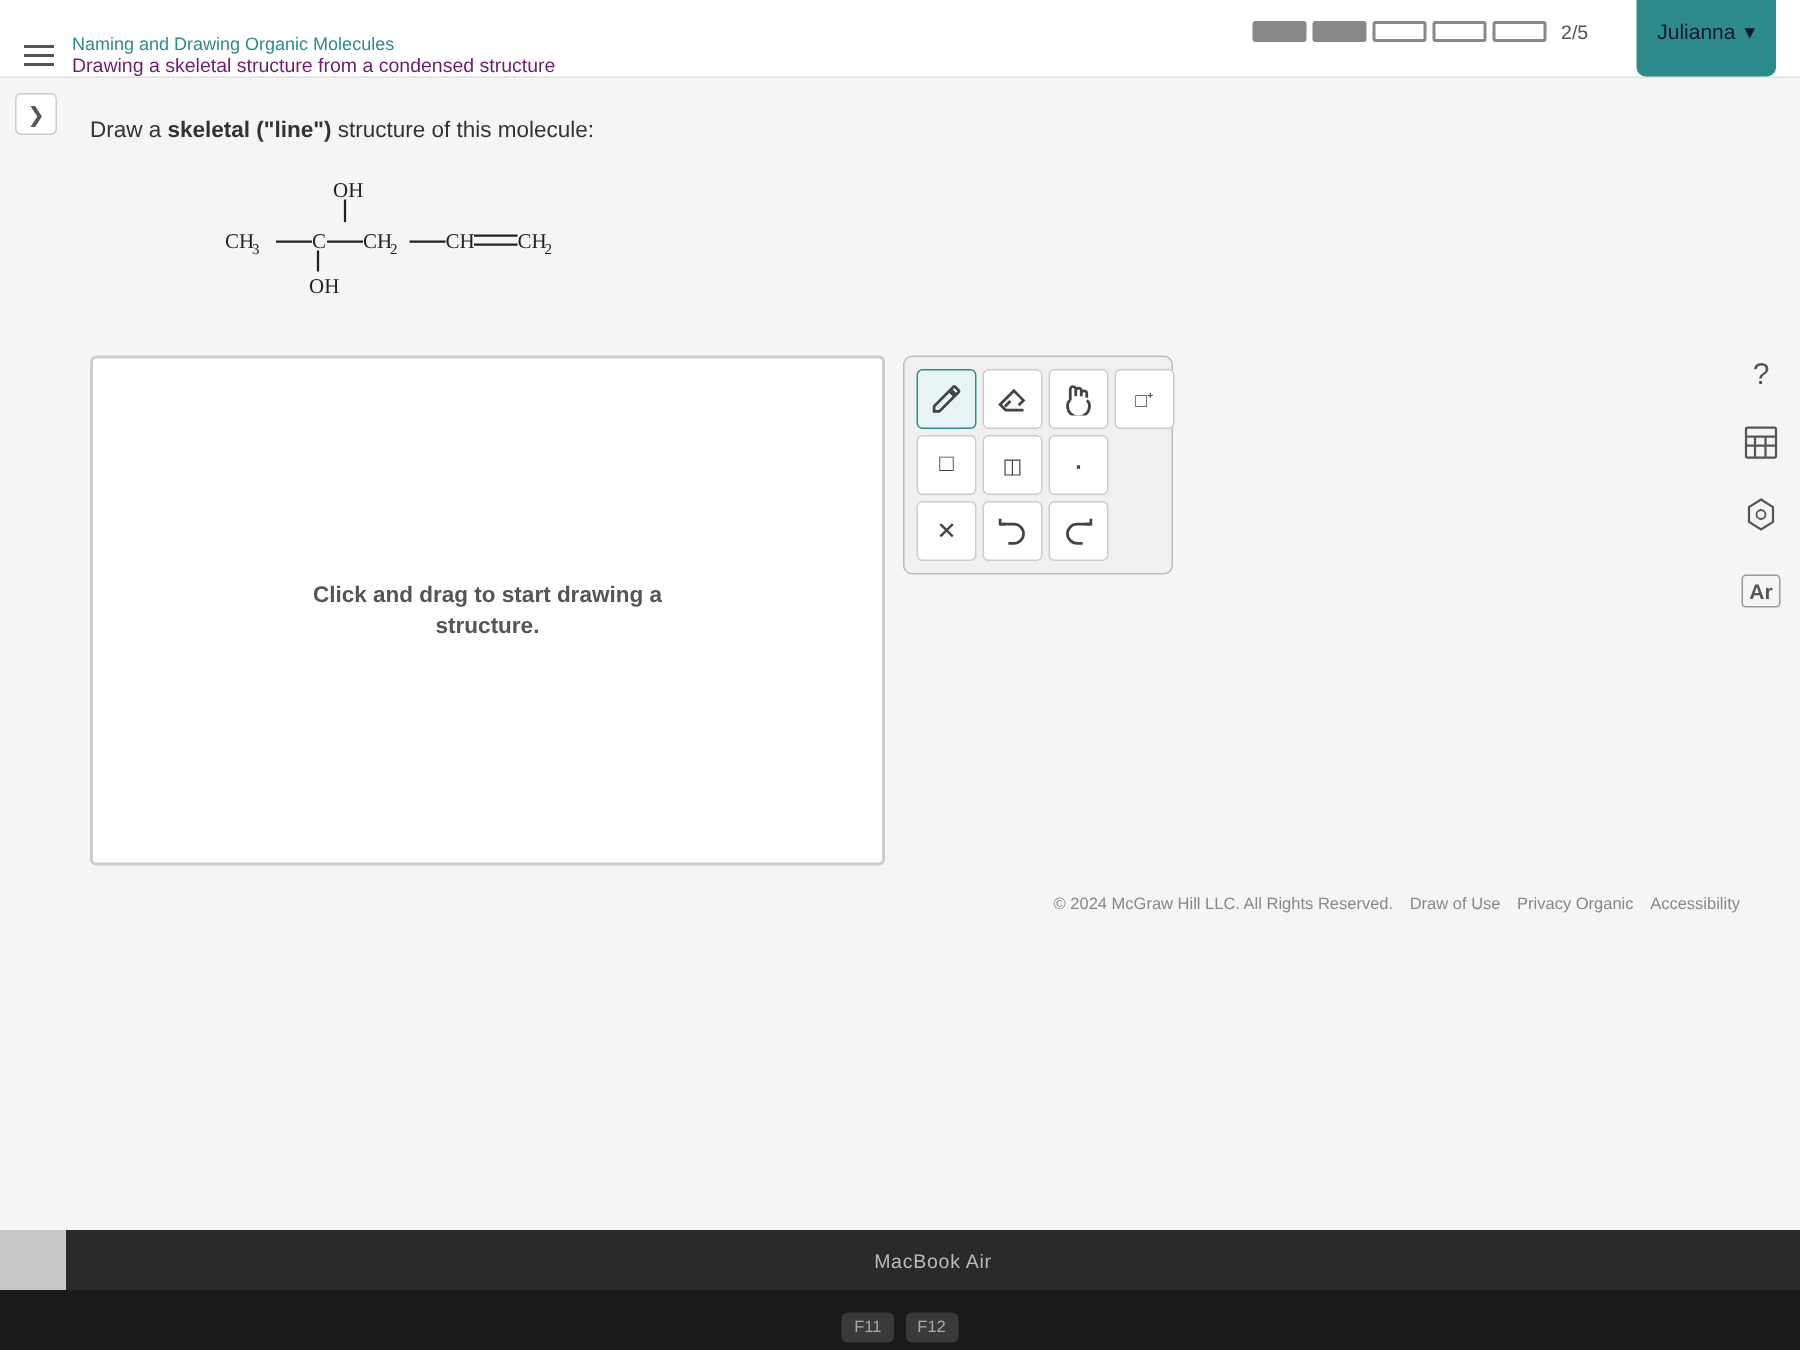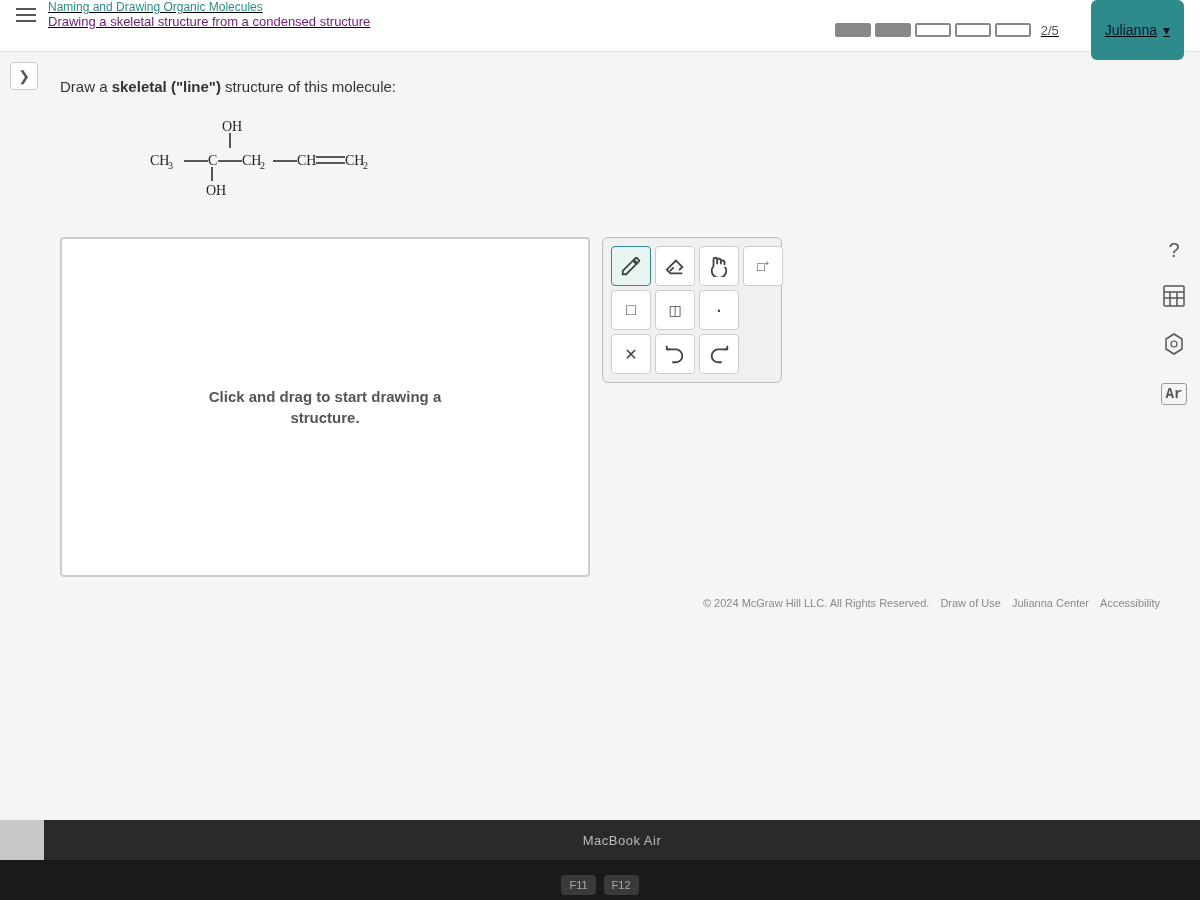--- a/index.html
+++ b/index.html
@@ -10,27 +10,26 @@
       height: 900px;
       overflow: hidden;
       position: relative;
     }
 
     
     .top-bar {
       background: #fff;
       height: 52px;
       display: flex;
-      align-items: flex-start;
+      align-items: flex-end;
       justify-content: space-between;
       padding: 0 16px;
       border-bottom: 1px solid #e0e0e0;
       position: relative;
       z-index: 10;
-      text-decoration: underline;
     }
     .top-bar-left {
       display: flex;
       align-items: center;
       gap: 12px;
     }
     .hamburger-icon {
       display: flex;
       flex-direction: column;
       gap: 4px;
@@ -432,21 +431,21 @@
         <button class="tool-btn" style="background:transparent;border:none;"></button>
       </div>
     </div>
 
 
   </div>
 
   <div class="footer-copyright" style="margin-top: 16px;">
     <span>© 2024 McGraw Hill LLC. All Rights Reserved.</span>
     <a href="#">Draw of Use</a>
-    <a href="#">Julianna Center</a>
+    <a href="#">Privacy Organic</a>
     <a href="#">Accessibility</a>
   </div>
 
   <div class="right-sidebar">
     <button class="sidebar-icon-btn" title="Help">
       <span>?</span>
     </button>
     <button class="sidebar-icon-btn" title="Table">
       <span>
         <svg width="24" height="24" viewBox="0 0 24 24" fill="none" stroke="#555" stroke-width="1.5">
@@ -460,21 +459,21 @@
     </button>
     <button class="sidebar-icon-btn" title="3D Molecule">
       <span>
         <svg width="24" height="24" viewBox="0 0 24 24" fill="none" stroke="#555" stroke-width="1.5">
           <polygon points="12,2 20,7 20,17 12,22 4,17 4,7"></polygon>
           <circle cx="12" cy="12" r="3" stroke="#555" stroke-width="1.2"></circle>
         </svg>
       </span>
     </button>
     <button class="sidebar-icon-btn" title="Ar">
-      <span style="font-size:14px; font-weight:bold; color:#555; border:1.5px solid #999; padding:2px 4px; border-radius:3px;font-family:Liberation Mono, monospace;">Ar</span>
+      <span style="font-size:14px; font-weight:bold; color:#555; border:1.5px solid #999; padding:2px 4px; border-radius:3px;">Ar</span>
     </button>
   </div>
 
 </div>
 
 <div class="macbook-bar">
   <span>MacBook Air</span>
 </div>
 <div class="keyboard-hint">
   <div class="key">F11</div>

